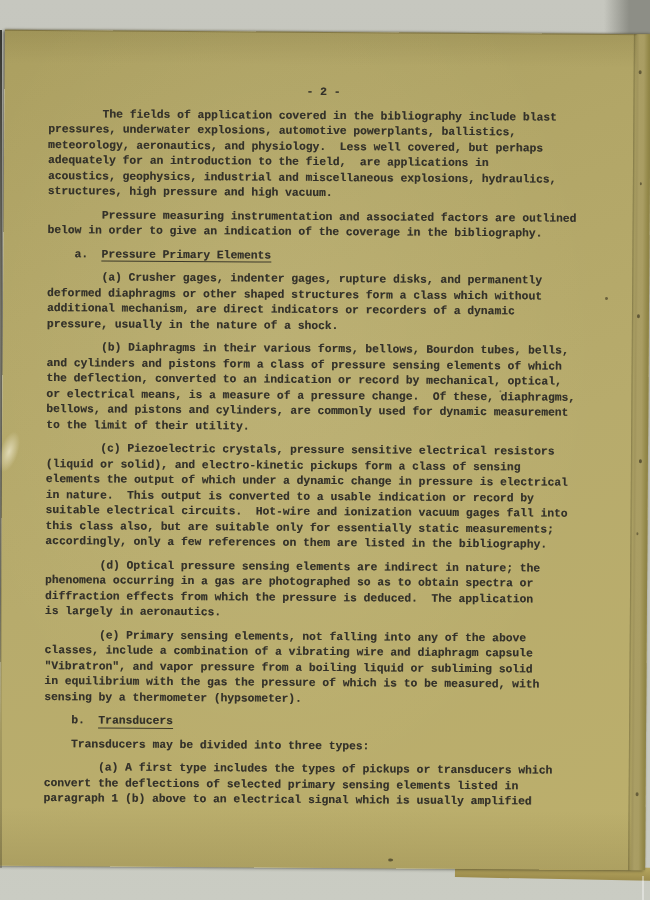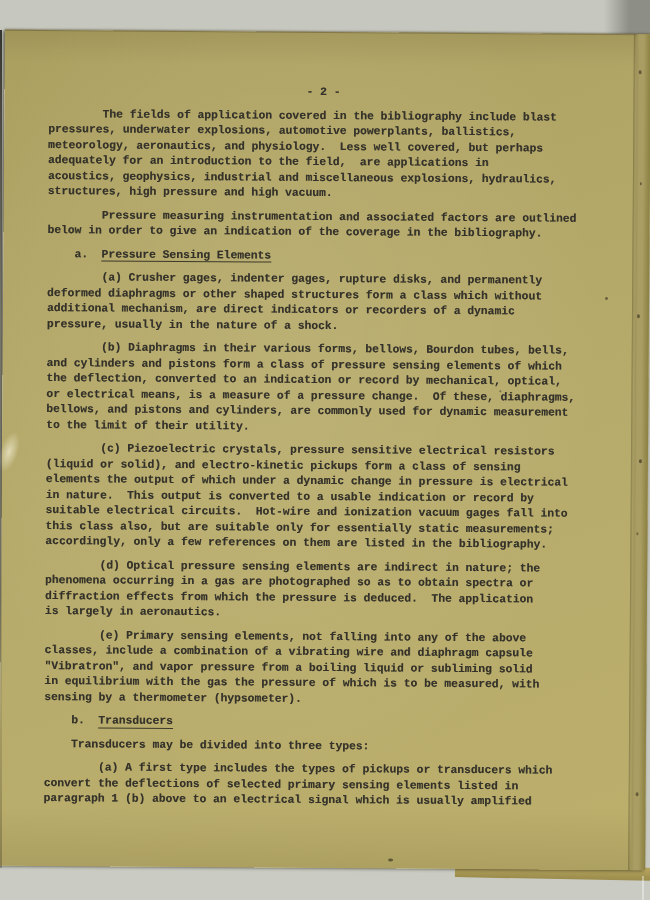--- a/index.html
+++ b/index.html
@@ -94,21 +94,21 @@
           <div class="line">meteorology, aeronautics, and physiology.  Less well covered, but perhaps</div>
           <div class="line">adequately for an introduction to the field,  are applications in</div>
           <div class="line">acoustics, geophysics, industrial and miscellaneous explosions, hydraulics,</div>
           <div class="line">structures, high pressure and high vacuum.</div>
         </div>
         <div class="block">
           <div class="line">        Pressure measuring instrumentation and associated factors are outlined</div>
           <div class="line">below in order to give an indication of the coverage in the bibliography.</div>
         </div>
         <div class="block">
-          <div class="line"><span>    a.  </span><span class="u">Pressure Sensing Elements</span></div>
+          <div class="line"><span>    a.  </span><span class="u">Pressure Primary Elements</span></div>
         </div>
         <div class="block">
           <div class="line">        (a) Crusher gages, indenter gages, rupture disks, and permanently</div>
           <div class="line">deformed diaphragms or other shaped structures form a class which without</div>
           <div class="line">additional mechanism, are direct indicators or recorders of a dynamic</div>
           <div class="line">pressure, usually in the nature of a shock.</div>
         </div>
         <div class="block">
           <div class="line">        (b) Diaphragms in their various forms, bellows, Bourdon tubes, bells,</div>
           <div class="line">and cylinders and pistons form a class of pressure sensing elements of which</div>

